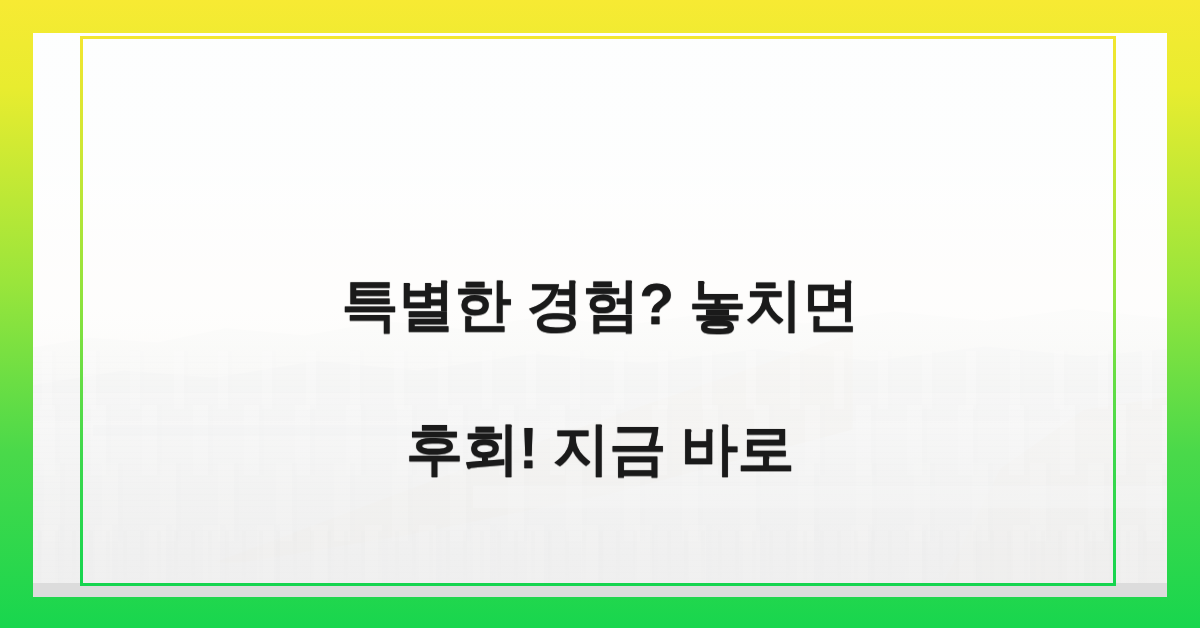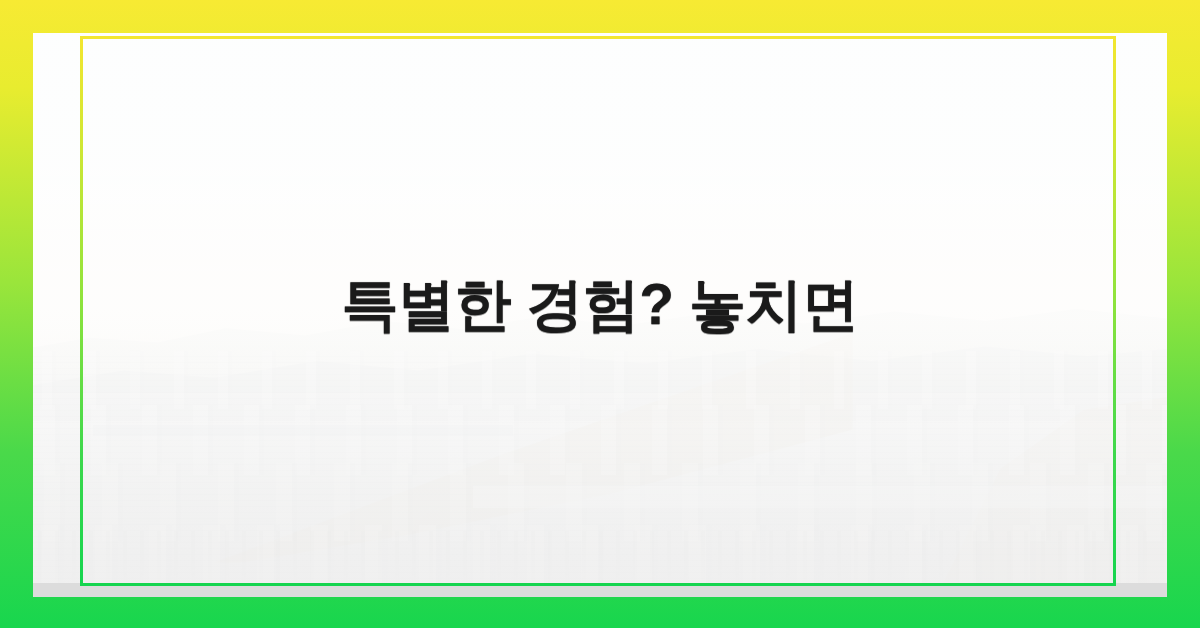--- a/index.html
+++ b/index.html
@@ -302,15 +302,16 @@
     <div class="haze"></div>
     <div class="bottom-strip"></div>
   </div>
 
   <div class="inner-frame">
     <div class="inner-frame-hole"></div>
   </div>
 
   <div class="headline">
     <span class="ln">특별한 경험? 놓치면</span>
+    <span class="ln">후회! 지금 바로</span>
   </div>
 
 </div>
 
 </body></html>

